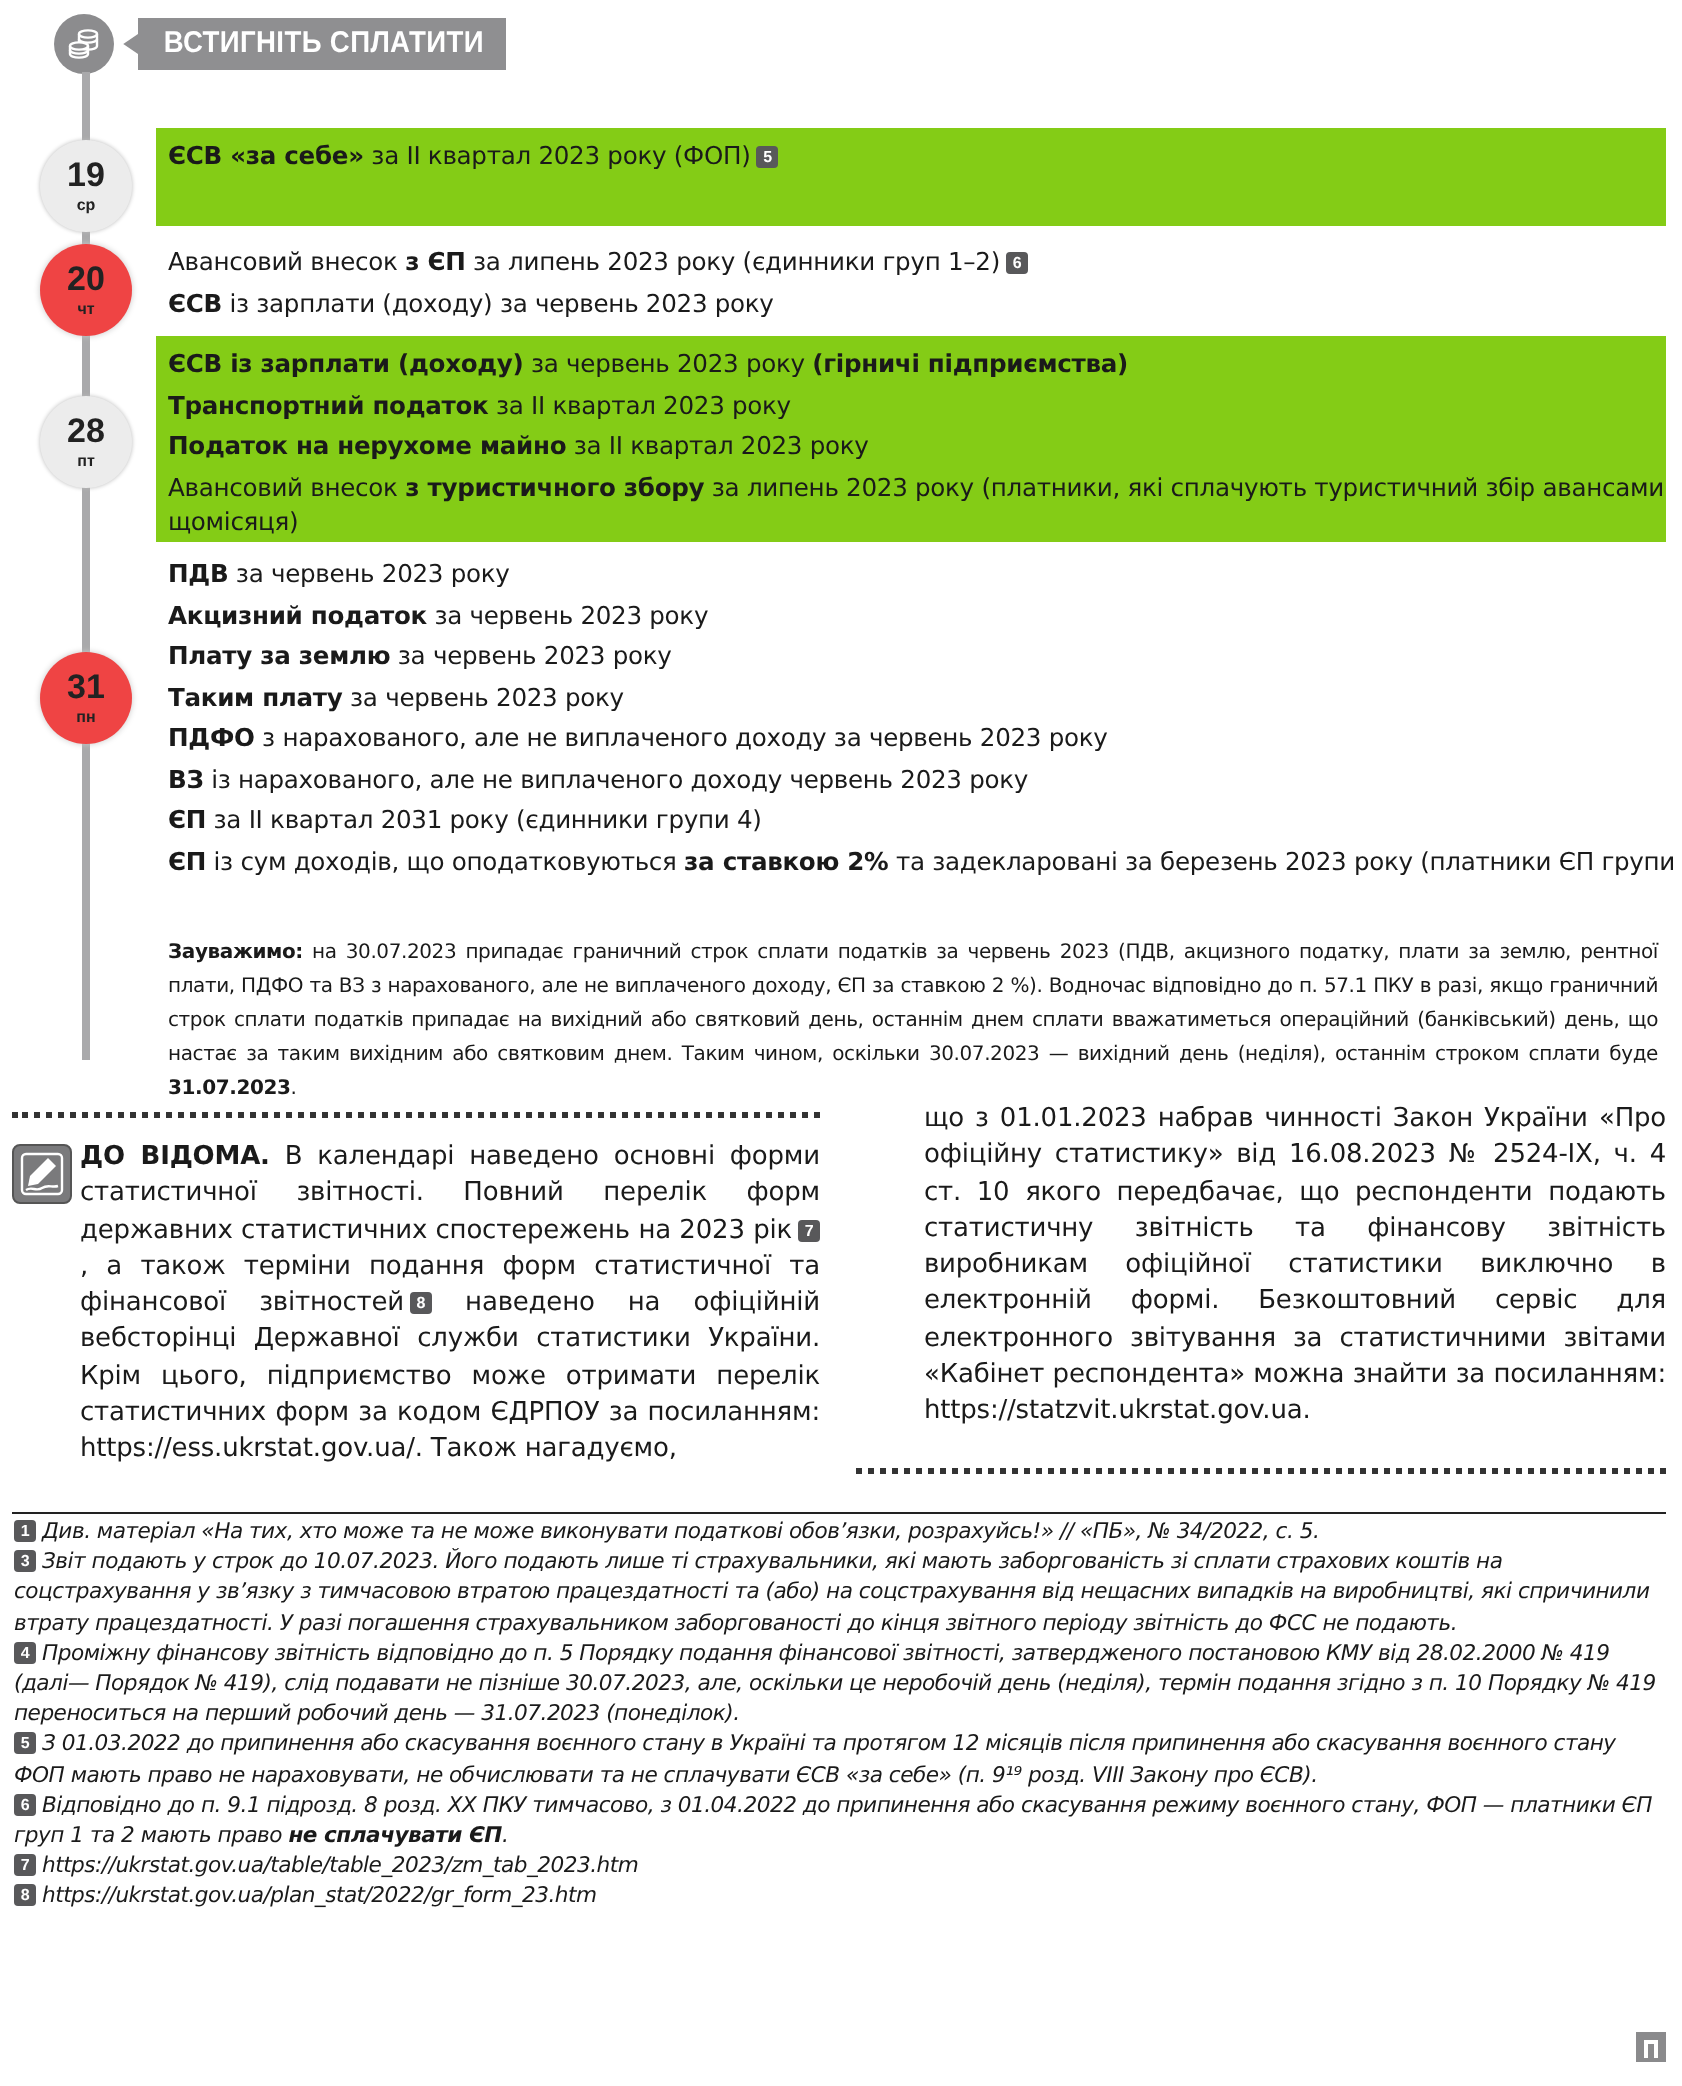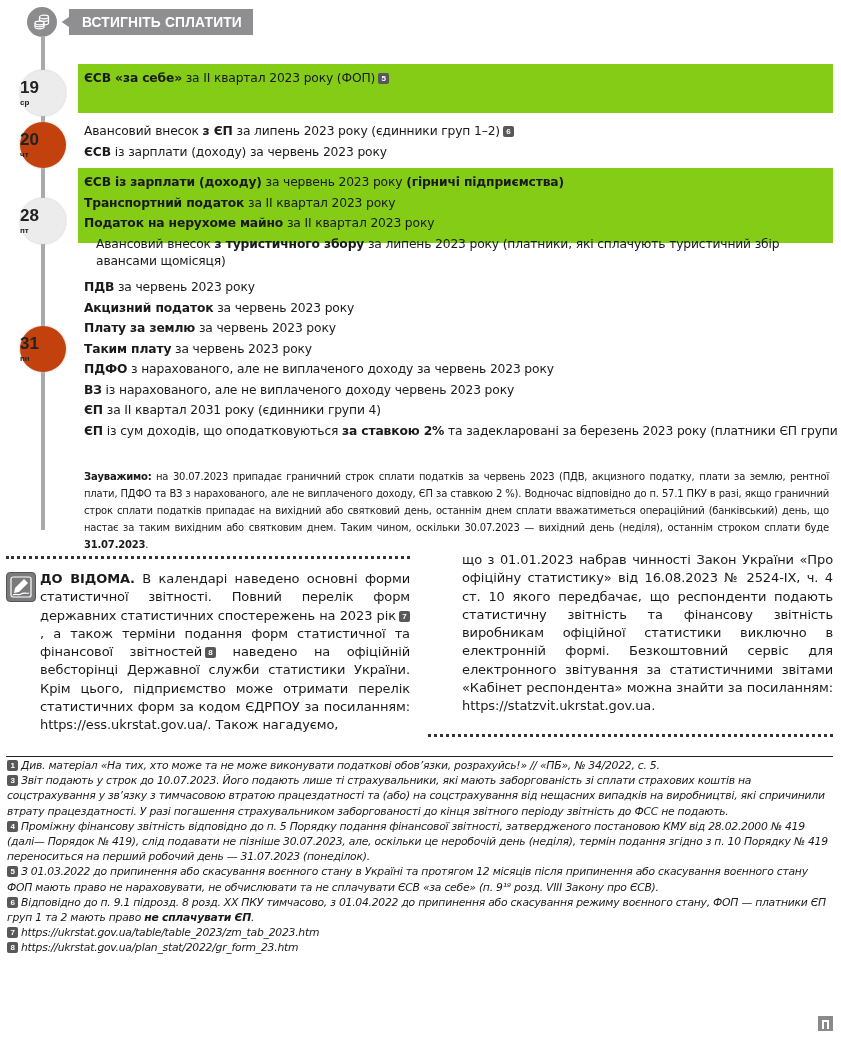--- a/index.html
+++ b/index.html
@@ -7,22 +7,22 @@
   body { font-family: "DejaVu Sans", "Liberation Sans", sans-serif; color: #1a1a1a; position: relative; }
 
   
   .header { position: absolute; left: 27px; top: 6px; height: 32px; display: flex; align-items: center; }
   .coin-circle { width: 30px; height: 30px; border-radius: 50%; background: #8c8c8e; display: flex; align-items: center; justify-content: center; }
   .header-label { position: relative; margin-left: 12px; background: #8f8f91; color: #fff; font-family: "Liberation Sans", sans-serif; font-weight: bold; font-size: 15px; letter-spacing: 0.2px; height: 26px; line-height: 26px; padding: 0 12px 0 14px; transform: scaleX(0.92); transform-origin: left center; }
   .header-label::before { content: ""; position: absolute; left: -8px; top: 8px; border-top: 5px solid transparent; border-bottom: 5px solid transparent; border-right: 8px solid #8f8f91; }
 
   
   .timeline-line { position: absolute; left: 41px; top: 36px; width: 4px; height: 494px; background: #a9a9ab; }
-  .day { position: absolute; left: 20px; width: 46px; height: 46px; border-radius: 50%; background: #ececec; box-shadow: 0 0 2px #bbb; display: flex; flex-direction: column; align-items: flex-start; justify-content: center; }
-  .day.white { background: #c2410c; box-shadow: 0 0 3px #c8c8c8; }
+  .day { position: absolute; left: 20px; width: 46px; height: 46px; border-radius: 50%; background: #ececec; box-shadow: 0 0 2px #bbb; display: flex; flex-direction: column; align-items: center; justify-content: center; }
+  .day.white { background: #ef4444; box-shadow: 0 0 3px #c8c8c8; }
   .day-num { font-family: "Liberation Sans", sans-serif; font-weight: bold; font-size: 17px; line-height: 17px; color: #222; }
   .day-wd { font-family: "Liberation Sans", sans-serif; font-weight: bold; font-size: 8px; line-height: 10px; color: #222; margin-top: 2px; }
 
   .block { position: absolute; left: 78px; width: 755px; padding: 4px 6px 4px 6px; }
   .block.gray { background: #84cc16; }
   .line { font-size: 12.3px; line-height: 20.5px; letter-spacing: -0.15px; white-space: nowrap; }
   .line.wrap { white-space: normal; }
   .line b { font-weight: bold; }
   .ref { display: inline-block; background: #58585a; color: #fff; font-size: 8px; font-weight: bold; width: 11px; height: 11px; line-height: 11px; text-align: center; border-radius: 2px; vertical-align: 1px; margin-left: 3px; font-family: "Liberation Sans", sans-serif; }
 
@@ -80,25 +80,25 @@
 </div>
 <div class="block" style="top:117px; height:50px;">
   <div class="line"><span>Авансовий внесок </span><b>з ЄП</b><span> за липень 2023 року (єдинники груп 1–2)</span><span class="ref">6</span></div>
   <div class="line"><b>ЄСВ</b><span> із зарплати (доходу) за червень 2023 року</span></div>
 </div>
 
 <div class="day" style="top:198px;">
   <div class="day-num">28</div>
   <div class="day-wd">пт</div>
 </div>
-<div class="block gray" style="top:168px; height:75px; padding-right:0;">
+<div class="block gray" style="top:168px; height:103px; padding-right:0;">
   <div class="line"><b>ЄСВ із зарплати (доходу)</b><span> за червень 2023 року </span><b>(гірничі підприємства)</b></div>
   <div class="line"><b>Транспортний податок</b><span> за II квартал 2023 року</span></div>
   <div class="line"><b>Податок на нерухоме майно</b><span> за II квартал 2023 року</span></div>
-  <div class="line wrap" style="line-height:17px; margin-top:2px;margin-left:12px;"><span>Авансовий внесок </span><b>з туристичного збору</b><span> за липень 2023 року (платники, які сплачують туристичний збір авансами щомісяця)</span></div>
+  <div class="line wrap" style="line-height:17px; margin-top:2px;"><span>Авансовий внесок </span><b>з туристичного збору</b><span> за липень 2023 року (платники, які сплачують туристичний збір авансами щомісяця)</span></div>
 </div>
 
 <div class="day white" style="top:326px;">
   <div class="day-num">31</div>
   <div class="day-wd">пн</div>
 </div>
 <div class="block" style="top:273px;">
   <div class="line"><b>ПДВ</b><span> за червень 2023 року</span></div>
   <div class="line"><b>Акцизний податок</b><span> за червень 2023 року</span></div>
   <div class="line"><b>Плату за землю</b><span> за червень 2023 року</span></div>

